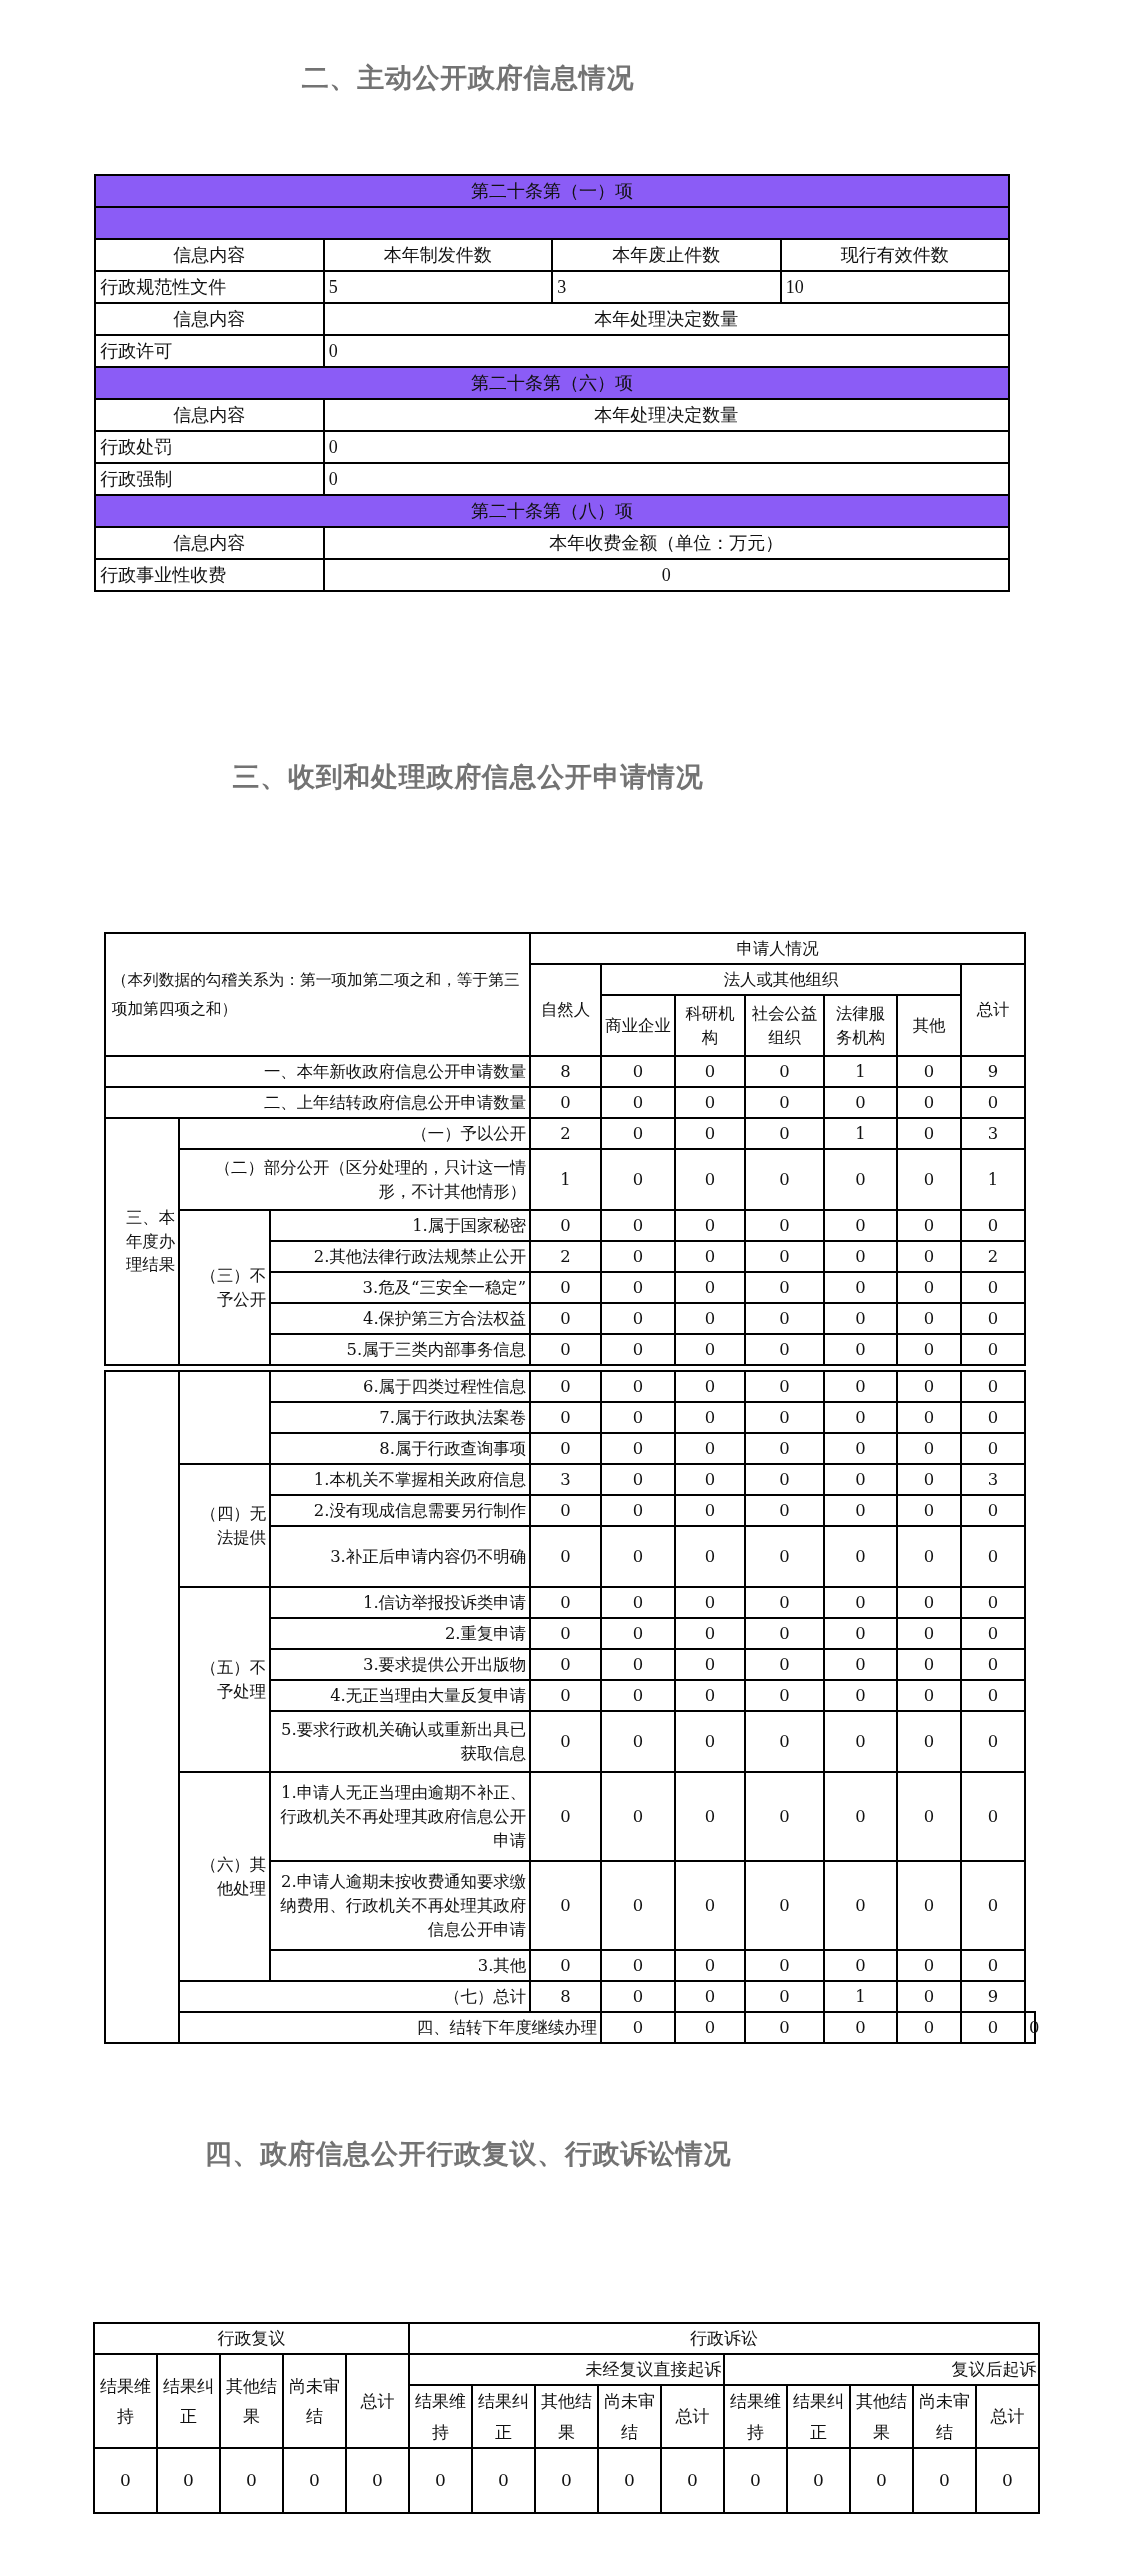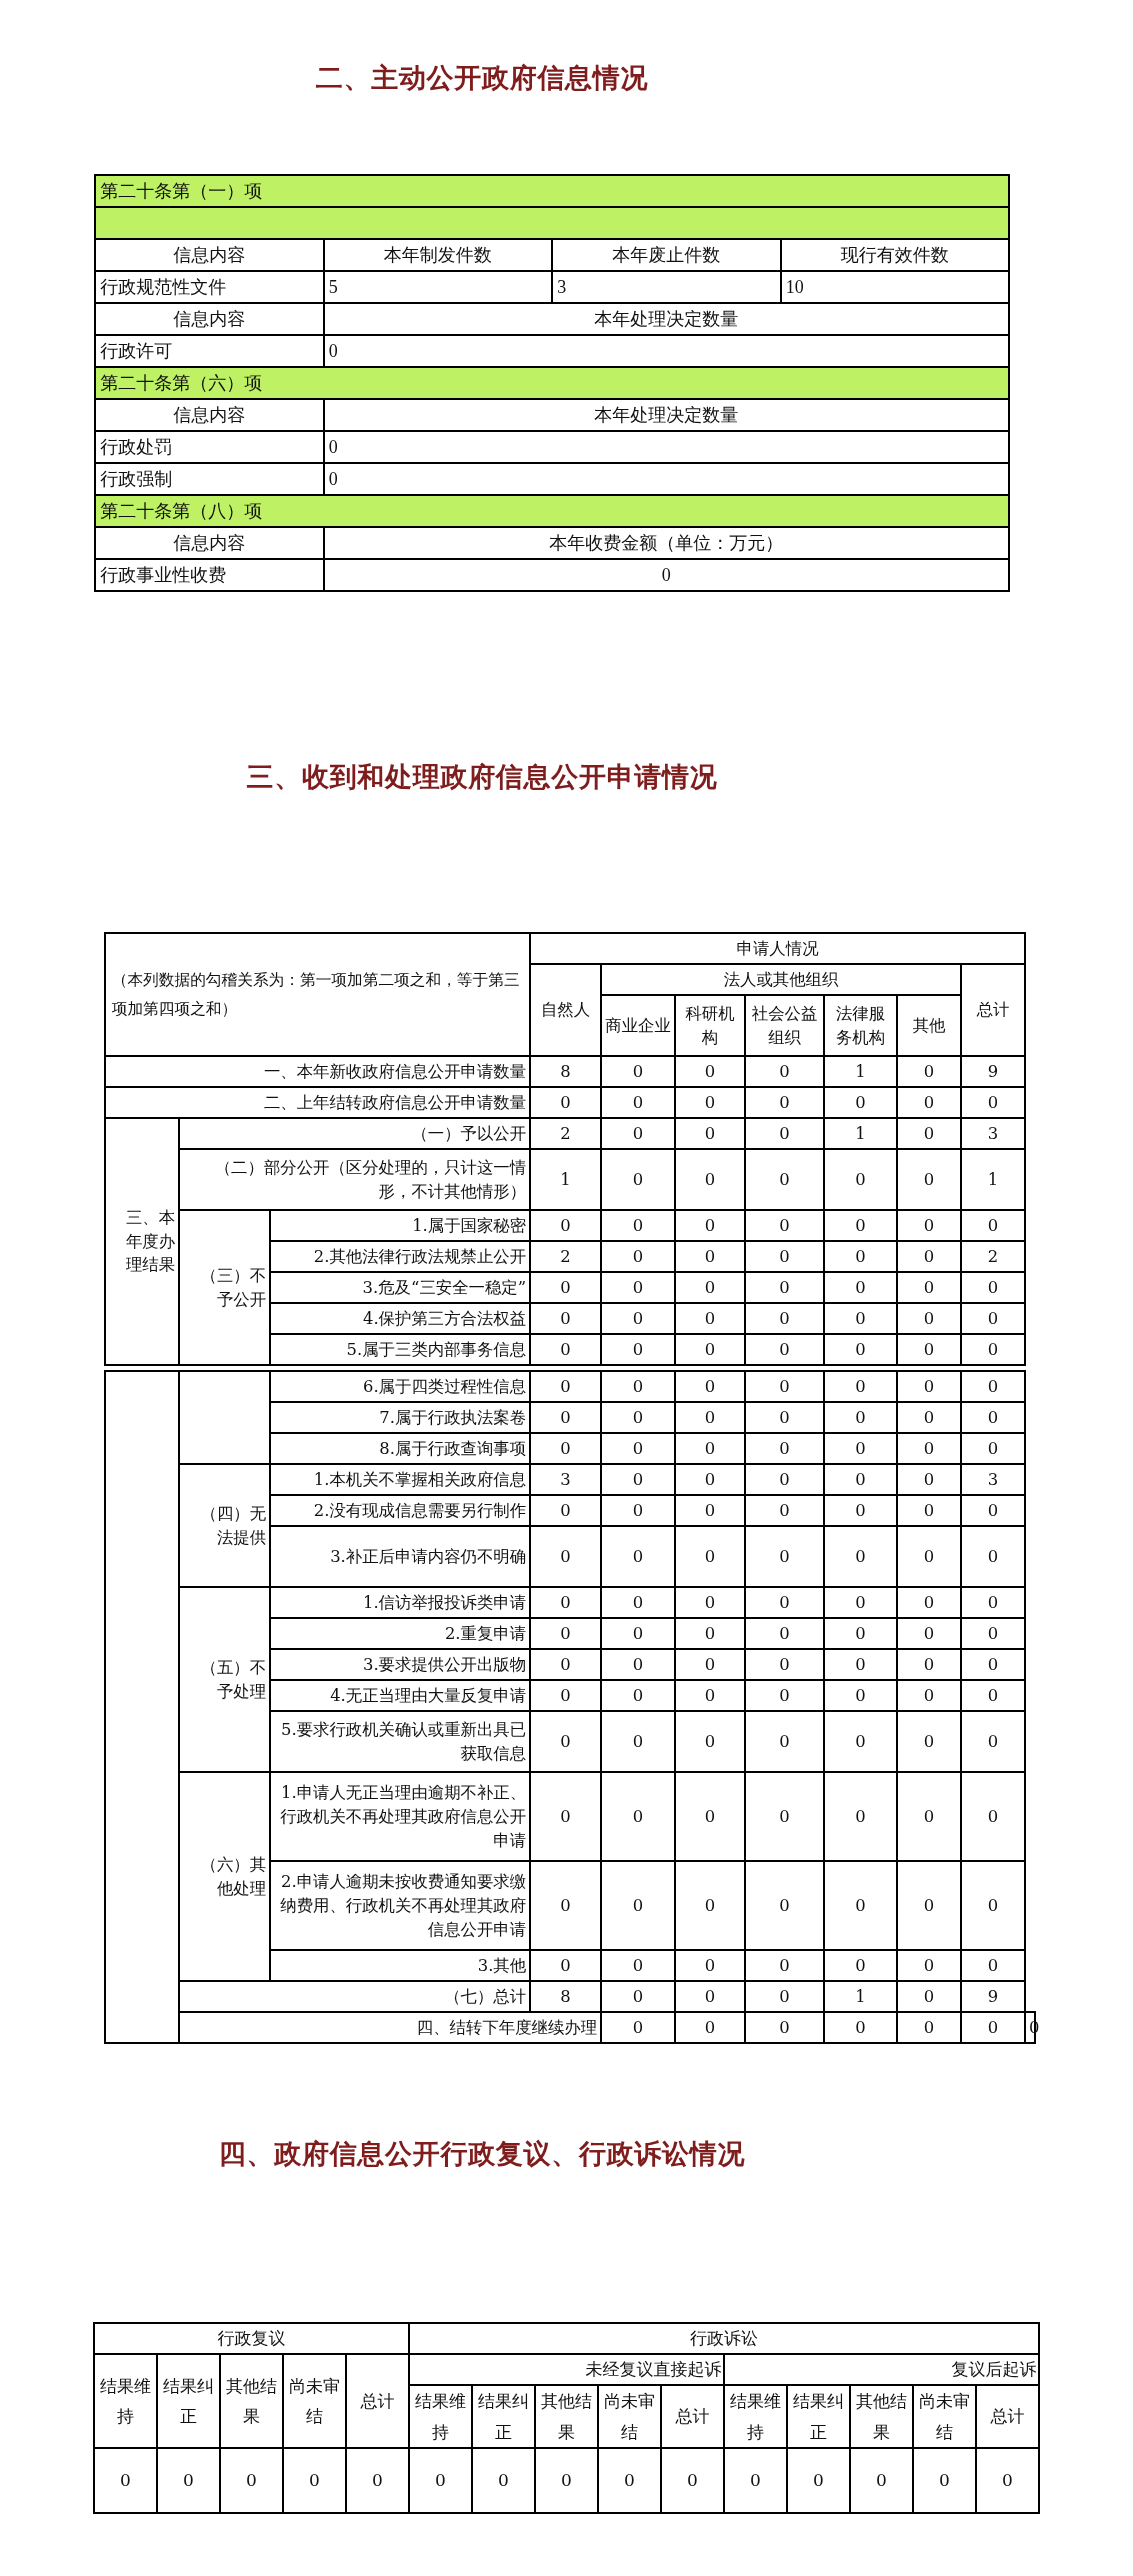--- a/index.html
+++ b/index.html
@@ -4,29 +4,29 @@
 <style>
   html, body { margin: 0; padding: 0; background: #ffffff; }
   body {
     width: 1134px; height: 2576px; position: relative; overflow: hidden;
     font-family: "DejaVu Serif", "Liberation Serif", serif;
     color: #111;
   }
   .section-title {
     position: absolute; left: 0; width: 936px; text-align: center;
     font-family: "DejaVu Sans", "Liberation Sans", sans-serif;
-    font-size: 27px; font-weight: bold; letter-spacing: 0.7px; color: #7f1d1d; margin-left: 14px;
+    font-size: 27px; font-weight: bold; letter-spacing: 0.7px; color: #737373;
   }
   table { border-collapse: collapse; position: absolute; table-layout: fixed; }
   td { border: 2.1px solid #000; padding: 0 4.3px; font-size: 17px; line-height: 1.45; vertical-align: middle; }
 
   
   #t1 { left: 94px; top: 174px; width: 916px; }
   #t1 td { height: 30px; font-family: "Liberation Serif", "DejaVu Serif", serif; font-size: 18px; }
-  #t1 td.band { background: #bef264; }
+  #t1 td.band { background: #8b5cf6; text-align: center; }
   #t1 td.c { text-align: center; }
   #t1 td.l { text-align: left; }
 
   
   #t2 { left: 104px; top: 932px; width: 932px; }
   #t2 td { font-size: 16.4px; height: 29px; text-align: center; padding: 0 2.9px; }
   #t2 td.l { text-align: right; padding-left: 5.7px; }
   #t2 td.tall { height: 59px; }
   #t2 td.tall3 { height: 87px; }
   #t2 tr.gap td { border: none; height: 4.3px; padding: 0; }

